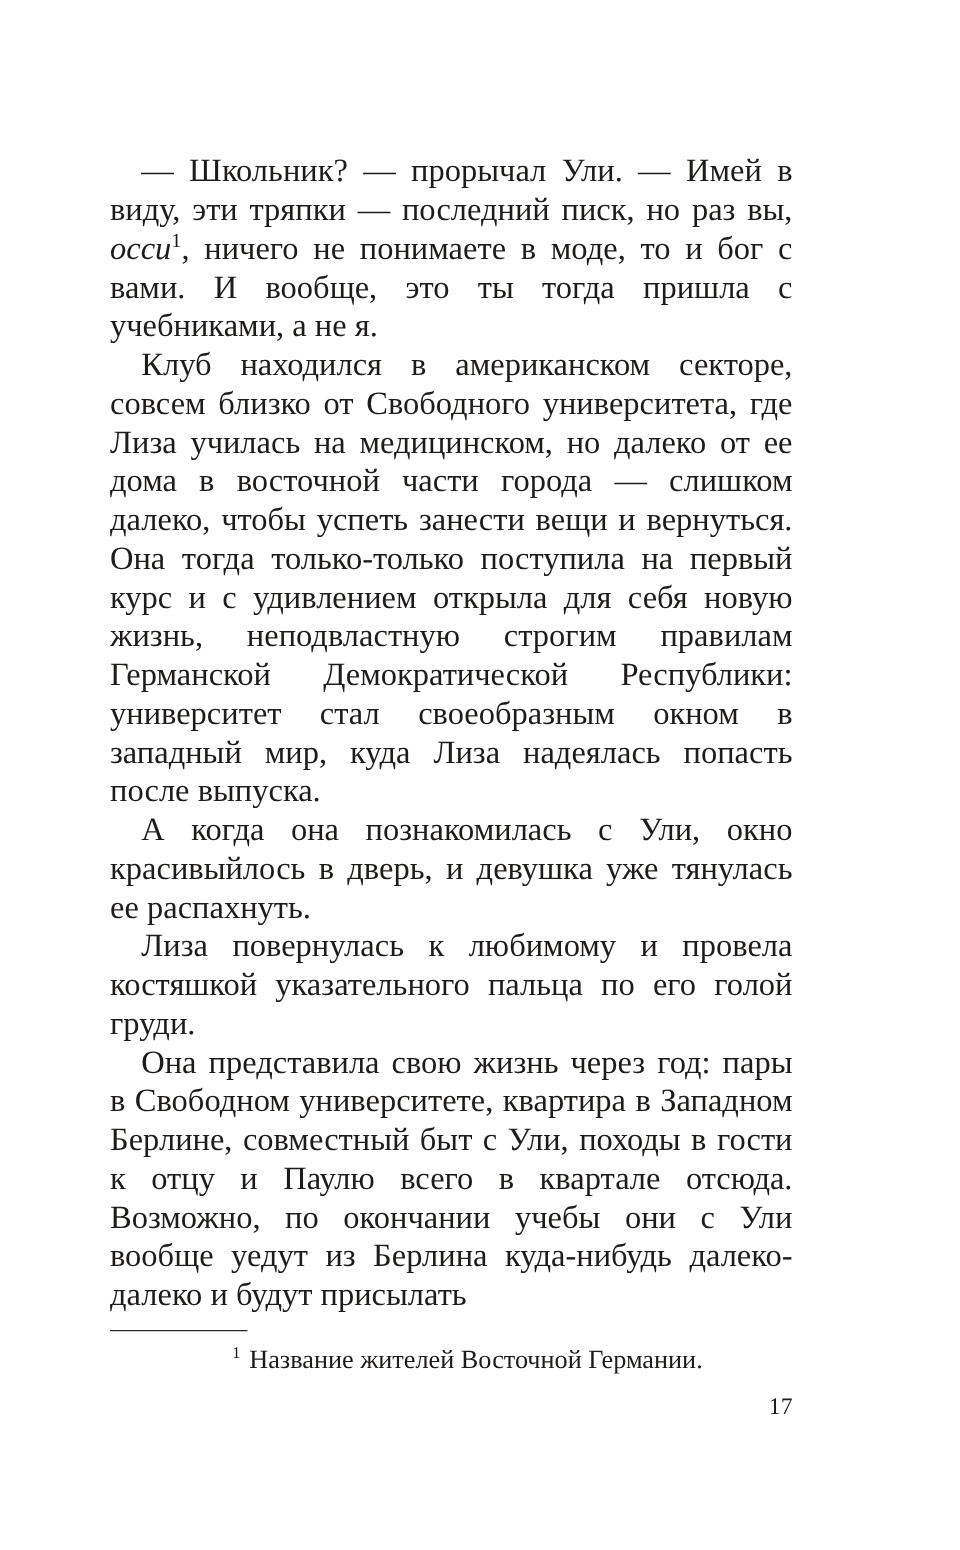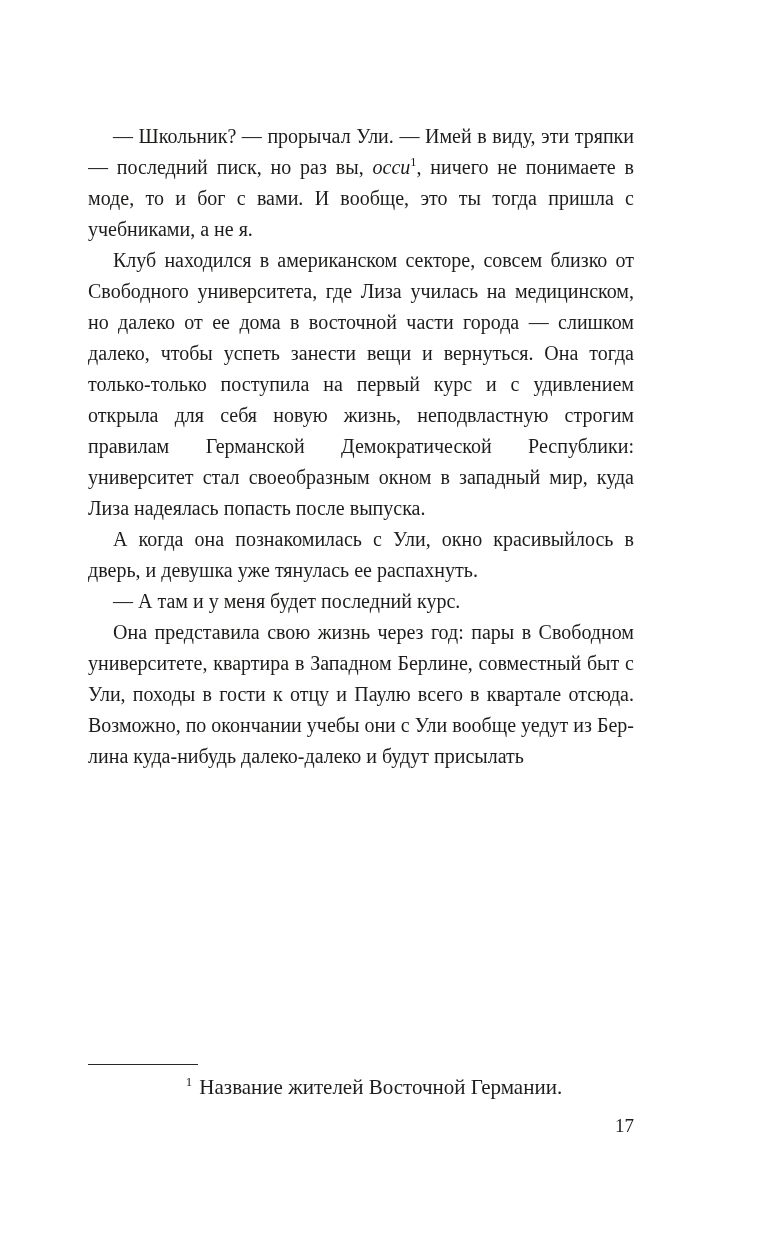--- a/index.html
+++ b/index.html
@@ -15,21 +15,21 @@
     color: #1e1c1a;
     overflow: hidden;
   }
   .text-block {
     position: absolute;
     left: 88px;
     top: 121px;
     width: 546px;
     height: 945px;
     overflow: hidden;
-    font-size: 20px;
+    font-size: 26px;
     line-height: 31px;
     text-align: justify;
     hyphens: manual;
   }
   .text-block p {
     margin: 0;
     padding: 0;
     text-indent: 25px;
   }
   .italic-term {
@@ -73,21 +73,21 @@
     line-height: 28px;
   }
 </style>
 </head>
 <body>
 
 <div class="text-block">
   <p><span>— Школьник? — прорычал Ули. — Имей в виду, эти тряпки — последний писк, но раз вы, </span><span class="italic-term">осси</span><sup class="fn-ref">1</sup><span>, ничего не понимаете в моде, то и бог с вами. И вообще, это ты тогда пришла с учебниками, а не я.</span></p>
   <p>Клуб находился в американском секторе, совсем близко от Свободного университета, где Лиза учи­лась на медицинском, но далеко от ее дома в восточ­ной части города — слишком далеко, чтобы успеть занести вещи и вернуться. Она тогда только-только поступила на первый курс и с удивлением откры­ла для себя новую жизнь, неподвластную строгим правилам Германской Демократической Республики: университет стал своеобразным окном в западный мир, куда Лиза надеялась попасть после выпуска.</p>
   <p>А когда она познакомилась с Ули, окно красивый­лось в дверь, и девушка уже тянулась ее распахнуть.</p>
-  <p>— А там и у меня будет последний курс.</p>
+  <p>Лиза повернулась к любимому и провела костяш­кой указательного пальца по его голой груди.</p>
   <p>Она представила свою жизнь через год: пары в Свободном университете, квартира в Западном Берлине, совместный быт с Ули, походы в гости к от­цу и Паулю всего в квартале отсюда. Возможно, по окончании учебы они с Ули вообще уедут из Бер­лина куда-нибудь далеко-далеко и будут присылать</p>
 </div>
 
 <div class="footnote">
   <div class="footnote-rule"></div>
   <p><sup class="fn-ref">1</sup><span>Название жителей Восточной Германии.</span></p>
 </div>
 
 <div class="page-number">17</div>
 

